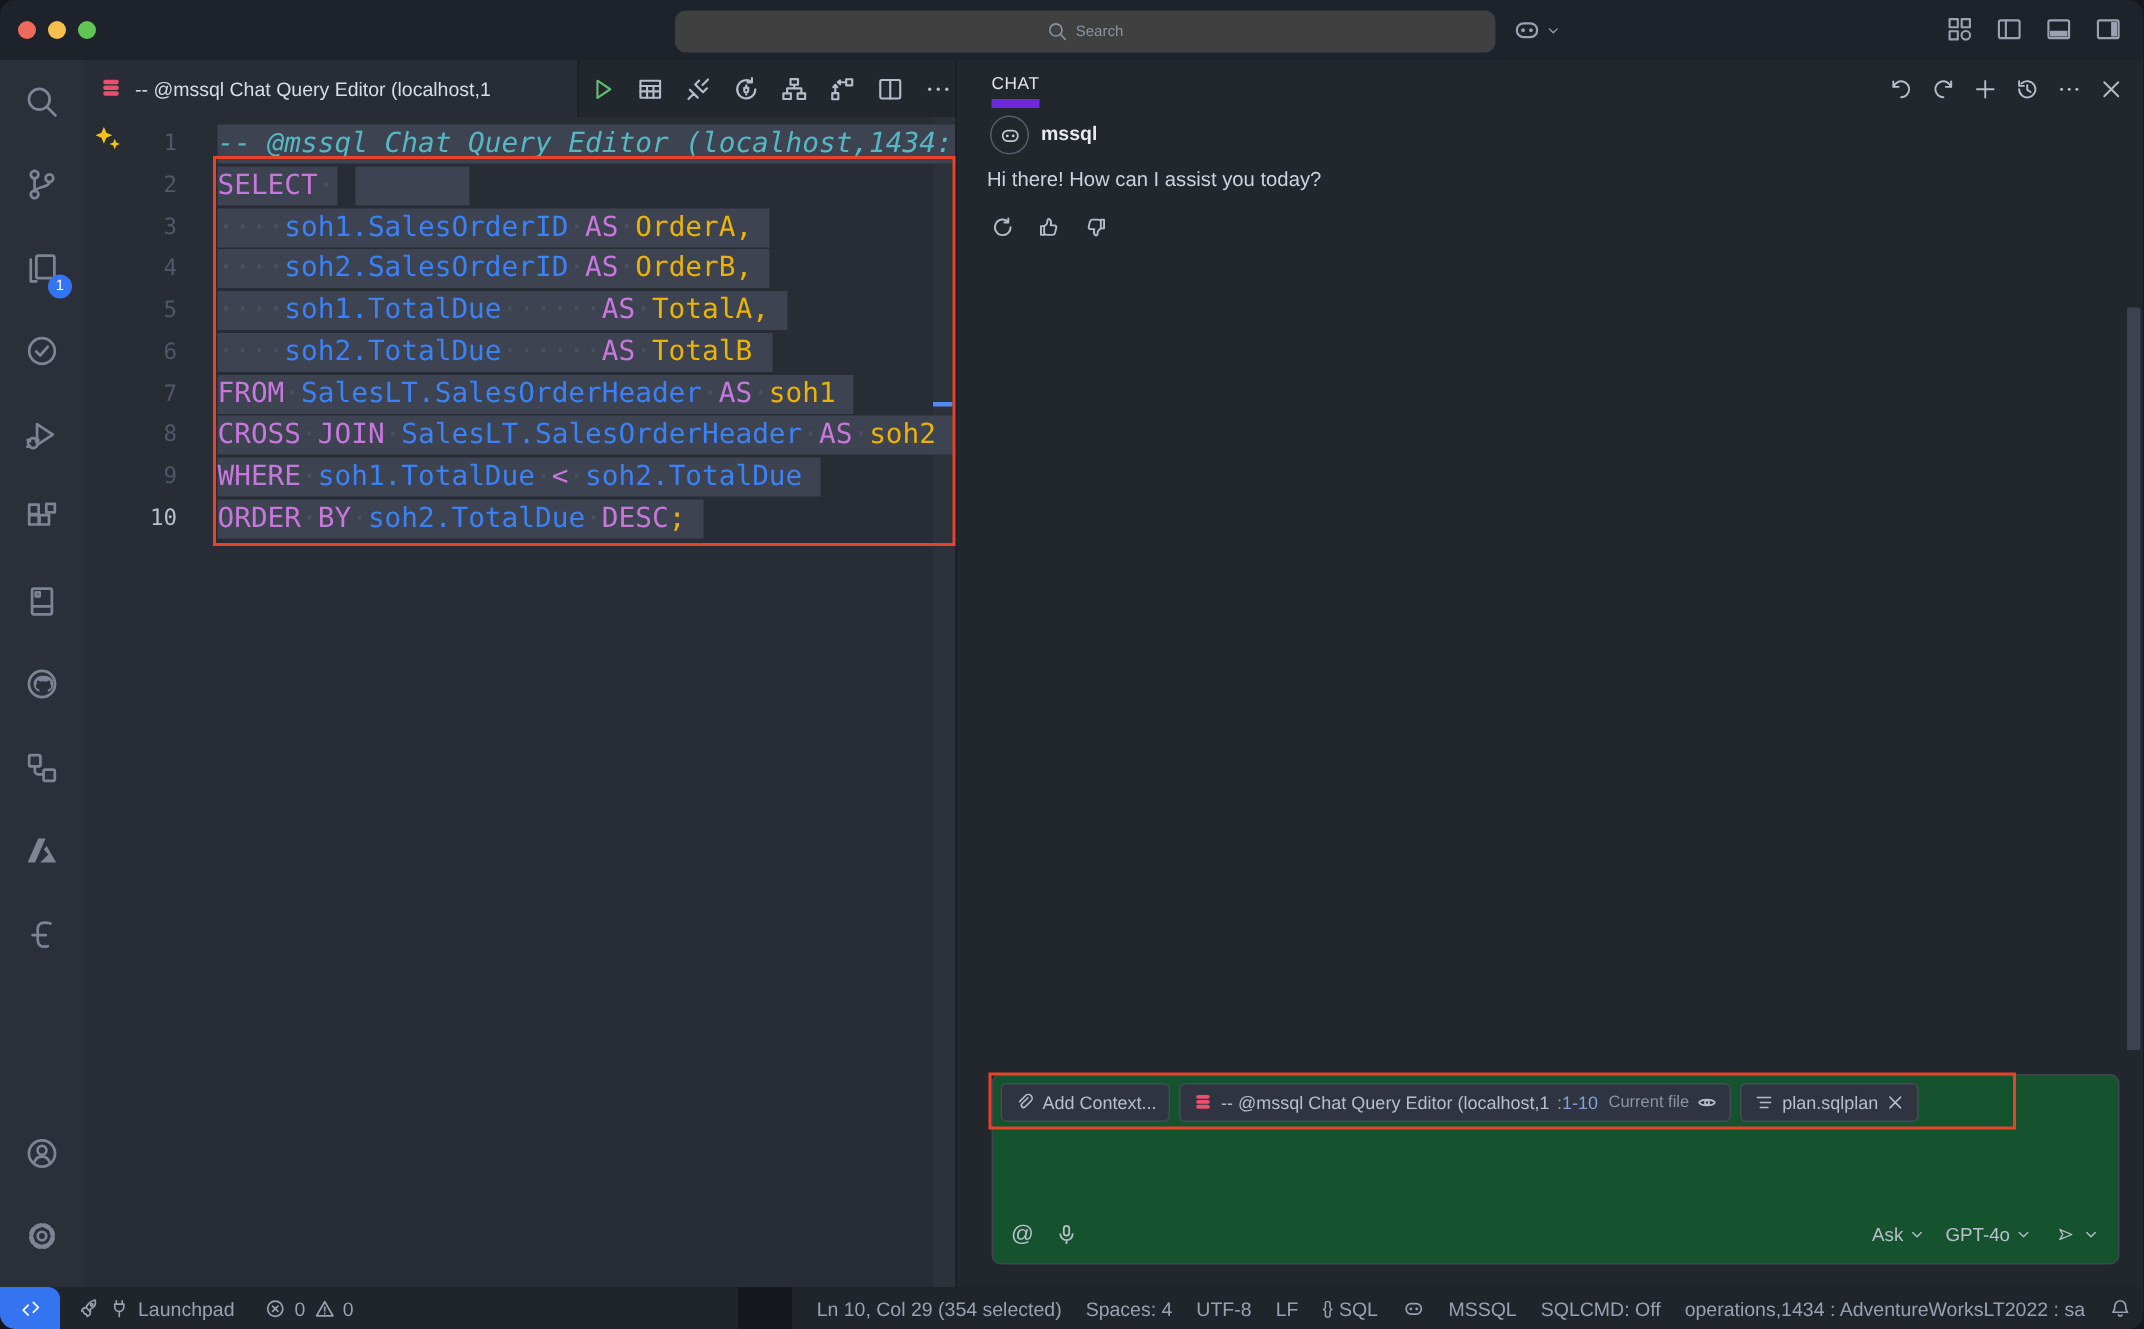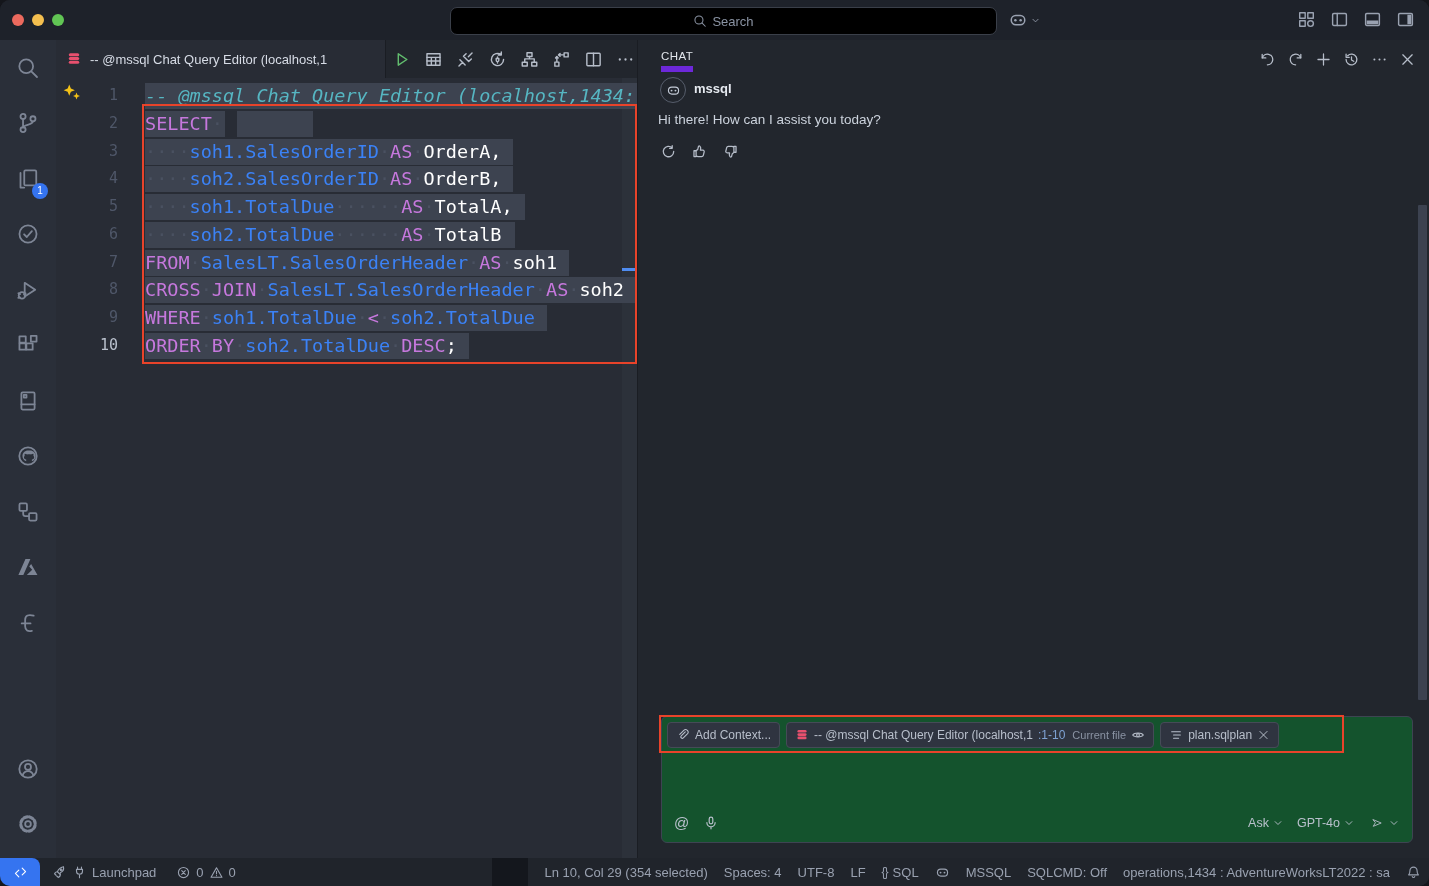--- a/index.html
+++ b/index.html
@@ -4,23 +4,23 @@
 <style>
   html,body{margin:0;padding:0;background:#14161b;}
   .app{position:relative;width:1429px;height:886px;background:#1e222a;overflow:hidden;
        font-family:"Liberation Sans",sans-serif;border-radius:10px;color:#aab2c0;}
   .ic{display:inline-flex;align-items:center;justify-content:center;}
   .ic svg{display:block;stroke:currentColor;fill:none;stroke-width:1.2;stroke-linecap:round;stroke-linejoin:round;}
   
   .titlebar{position:absolute;left:0;top:0;right:0;height:40px;background:#1e222a;border-bottom:1px solid #15181d;}
   .dot{position:absolute;top:14px;width:12px;height:12px;border-radius:50%;}
   .nav-arrow{position:absolute;top:10px;color:#8a93a3;font-size:17px;line-height:20px;}
-  .searchbox{position:absolute;left:450px;top:7px;width:545px;height:26px;background:#000000;
+  .searchbox{position:absolute;left:450px;top:7px;width:545px;height:26px;background:#404040;
              border:1px solid #3a3f49;border-radius:7px;display:flex;align-items:center;justify-content:center;
-             color:#8a93a3;font-size:13px;gap:5px;}
+             color:#8a93a3;font-size:10px;gap:5px;}
   .tb-icons{position:absolute;right:14px;top:10px;display:flex;gap:14px;color:#9aa2b1;}
   .tb-icons .ic svg{width:19px;height:19px;}
   .copilot-menu{position:absolute;left:1008px;top:10px;display:flex;align-items:center;gap:2px;color:#9aa2b1;}
   
   .activitybar{position:absolute;left:0;top:40px;width:56px;bottom:28px;background:#2a2f39;
                display:flex;flex-direction:column;}
   .act-item{position:relative;height:55.5px;display:flex;align-items:center;justify-content:center;color:#7d8595;}
   .act-item svg{width:24px;height:24px;}
   .act-badge{position:absolute;right:8px;bottom:8px;min-width:16px;height:16px;border-radius:8px;background:#3574f0;
              color:#fff;font-size:10px;display:flex;align-items:center;justify-content:center;}
@@ -43,21 +43,21 @@
   .gutter-sparkle svg{width:20px;height:20px;}
   .code-lines{position:absolute;left:0;top:4px;right:0;}
   .code-line{position:absolute;left:0;right:0;height:27.75px;font-family:"DejaVu Sans Mono",monospace;}
   .line-num{position:absolute;left:0;top:0;width:62px;text-align:right;font-size:15px;line-height:27.75px;color:#4f5769;}
   .line-num.active{color:#b9c0cc;}
   .code-text{position:absolute;left:89px;top:0;font-size:18.5px;line-height:27.75px;white-space:pre;}
   .sel-box{position:absolute;top:1px;height:26px;background:#3d4350;}
   .tok-cm{color:#56b6c2;font-style:italic;}
   .tok-kw{color:#c678dd;}
   .tok-id{color:#3b82f6;}
-  .tok-tx{color:#ffffff;}
+  .tok-tx{color:#eab308;}
   .tok-ws{color:#4a5161;}
   .anno-rect{position:absolute;border:2px solid #e8432a;pointer-events:none;z-index:6;}
   
   .chat{position:absolute;left:637px;top:40px;right:0;bottom:28px;background:#22262d;border-left:1px solid #1a1d23;}
   .chat-header{position:absolute;left:0;top:0;right:0;height:38px;}
   .chat-title{position:absolute;left:23px;top:10px;font-size:11.5px;letter-spacing:.4px;color:#e2e6ec;
               padding-bottom:4px;border-bottom:6px solid #6d28d9;}
   .chat-actions{position:absolute;right:13px;top:0;height:38px;display:flex;align-items:center;gap:11px;color:#b6bdc9;}
   .chat-actions .ic svg{width:17px;height:17px;}
   .chat-avatar{position:absolute;left:22px;top:37px;width:24px;height:24px;border:1px solid #565d6b;border-radius:50%;

